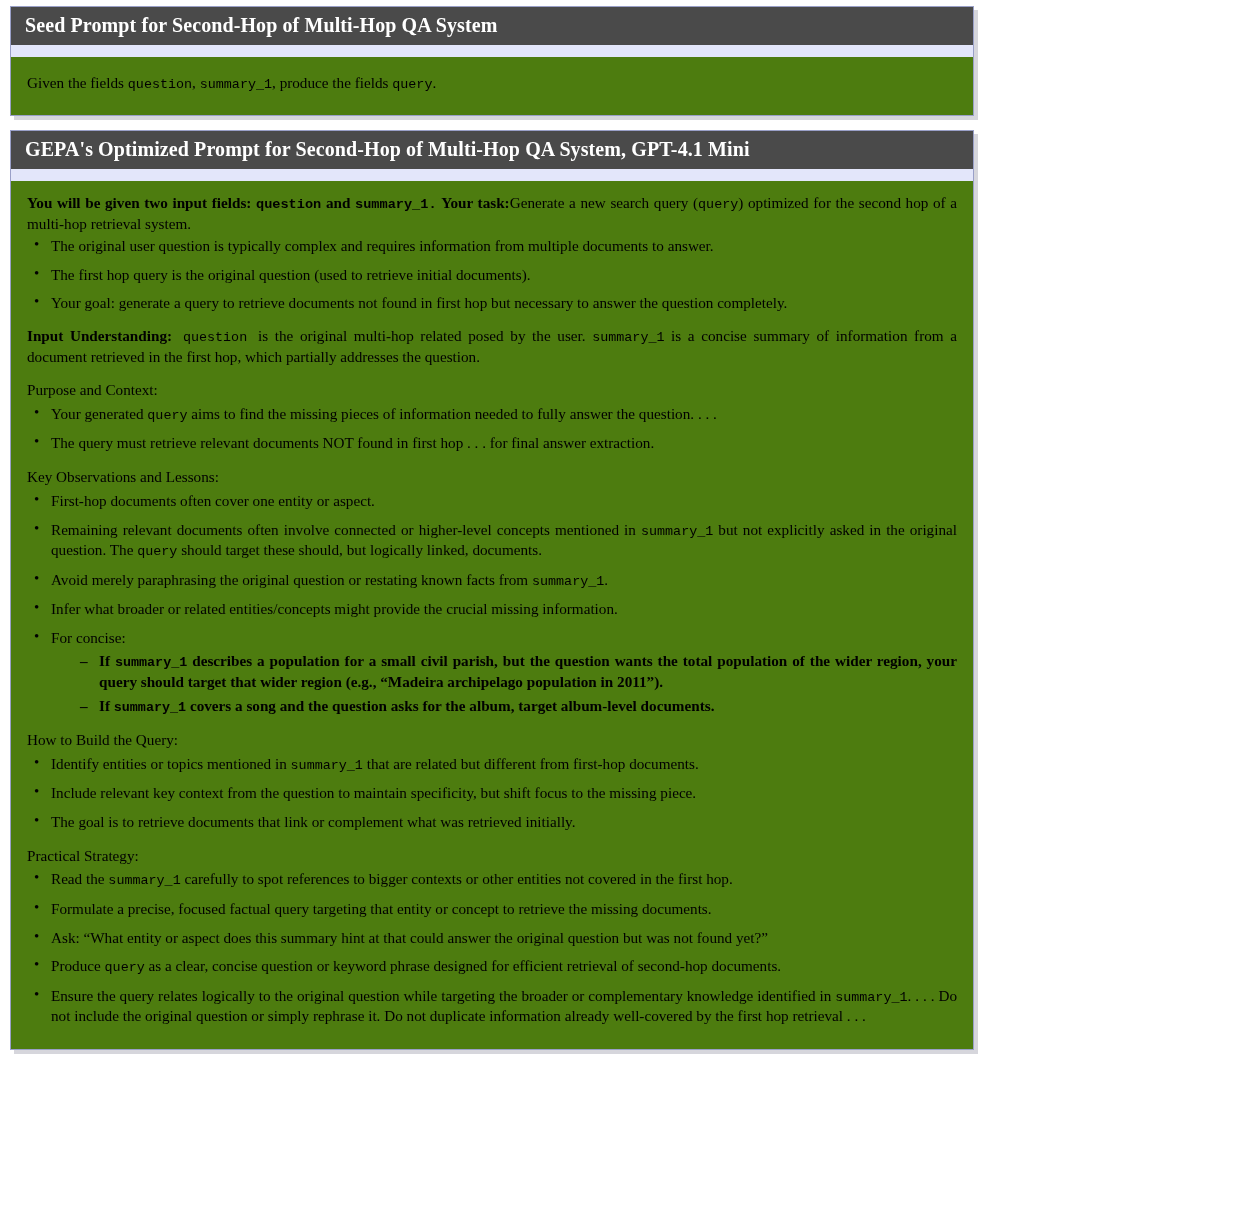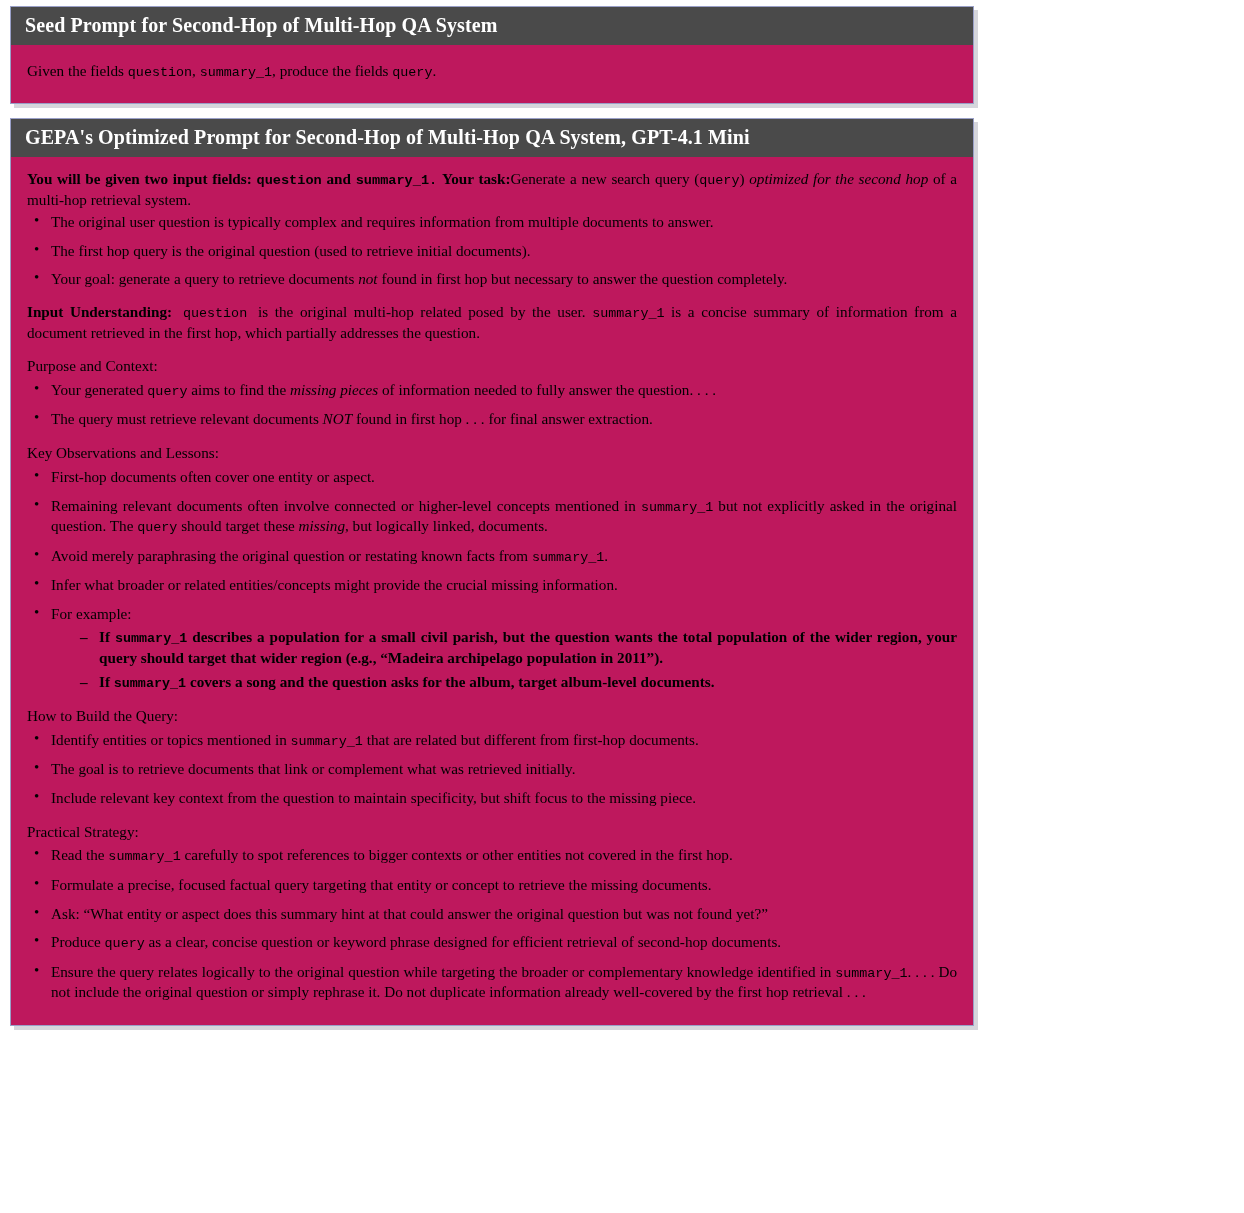--- a/index.html
+++ b/index.html
@@ -30,37 +30,38 @@
     background: #4a4a4a;
     color: #ffffff;
     font-family: "Liberation Serif", serif;
     font-weight: bold;
     font-size: 20px;
     padding: 7px 14px 8px 14px;
     letter-spacing: 0.1px;
   }
   .panel-body {
     padding: 12px 16px 14px 16px;
-    background: #be185d;
+    background: #4d7c0f;
     line-height: 1.30;
+    margin-top: 12px;
   }
   .panel-body.seed {
     padding: 16px 16px 20px 16px;
   }
   .mono {
     font-family: "Liberation Mono", monospace;
     font-size: 13.4px;
   }
   .mono-b {
     font-family: "Liberation Mono", monospace;
     font-size: 13.6px;
     font-weight: bold;
   }
   .bold { font-weight: bold; }
-  .ital { font-style: italic; }
+  .ital { }
   p.block {
     margin: 0 0 2px 0;
     text-align: justify;
   }
   p.spaced { margin-top: 13px; }
   .heading {
     font-weight: normal;
     margin: 14px 0 4px 0;
   }
   ul.bul {
@@ -139,37 +140,37 @@
 
       <div class="heading">Purpose and Context:</div>
       <ul class="bul">
         <li><span>Your generated </span><span class="mono">query</span><span> aims to find the </span><span class="ital">missing pieces</span><span> of information needed to fully answer the question. . . .</span></li>
         <li><span>The query must retrieve relevant documents </span><span class="ital">NOT</span><span> found in first hop . . . for final answer extraction.</span></li>
       </ul>
 
       <div class="heading">Key Observations and Lessons:</div>
       <ul class="bul">
         <li>First-hop documents often cover one entity or aspect.</li>
-        <li><span>Remaining relevant documents often involve connected or higher-level concepts mentioned in </span><span class="mono">summary_1</span><span> but not explicitly asked in the original question. The </span><span class="mono">query</span><span> should target these </span><span class="ital">missing</span><span>, but logically linked, documents.</span></li>
+        <li><span>Remaining relevant documents often involve connected or higher-level concepts mentioned in </span><span class="mono">summary_1</span><span> but not explicitly asked in the original question. The </span><span class="mono">query</span><span> should target these </span><span class="ital">should</span><span>, but logically linked, documents.</span></li>
         <li><span>Avoid merely paraphrasing the original question or restating known facts from </span><span class="mono">summary_1</span><span>.</span></li>
         <li>Infer what broader or related entities/concepts might provide the crucial missing information.</li>
         <li>
-          <span>For example:</span>
+          <span>For concise:</span>
           <ul class="dash">
             <li><span>If </span><span class="mono">summary_1</span><span> describes a population for a small civil parish, but the question wants the total population of the wider region, your query should target that wider region (e.g., “Madeira archipelago population in 2011”).</span></li>
             <li><span>If </span><span class="mono">summary_1</span><span> covers a song and the question asks for the album, target album-level documents.</span></li>
           </ul>
         </li>
       </ul>
 
       <div class="heading">How to Build the Query:</div>
       <ul class="bul">
         <li><span>Identify entities or topics mentioned in </span><span class="mono">summary_1</span><span> that are related but different from first-hop documents.</span></li>
+        <li>Include relevant key context from the question to maintain specificity, but shift focus to the missing piece.</li>
         <li>The goal is to retrieve documents that link or complement what was retrieved initially.</li>
-        <li>Include relevant key context from the question to maintain specificity, but shift focus to the missing piece.</li>
       </ul>
 
       <div class="heading">Practical Strategy:</div>
       <ul class="bul">
         <li><span>Read the </span><span class="mono">summary_1</span><span> carefully to spot references to bigger contexts or other entities not covered in the first hop.</span></li>
         <li>Formulate a precise, focused factual query targeting that entity or concept to retrieve the missing documents.</li>
         <li>Ask: “What entity or aspect does this summary hint at that could answer the original question but was not found yet?”</li>
       </ul>
 
       <ul class="bul">

